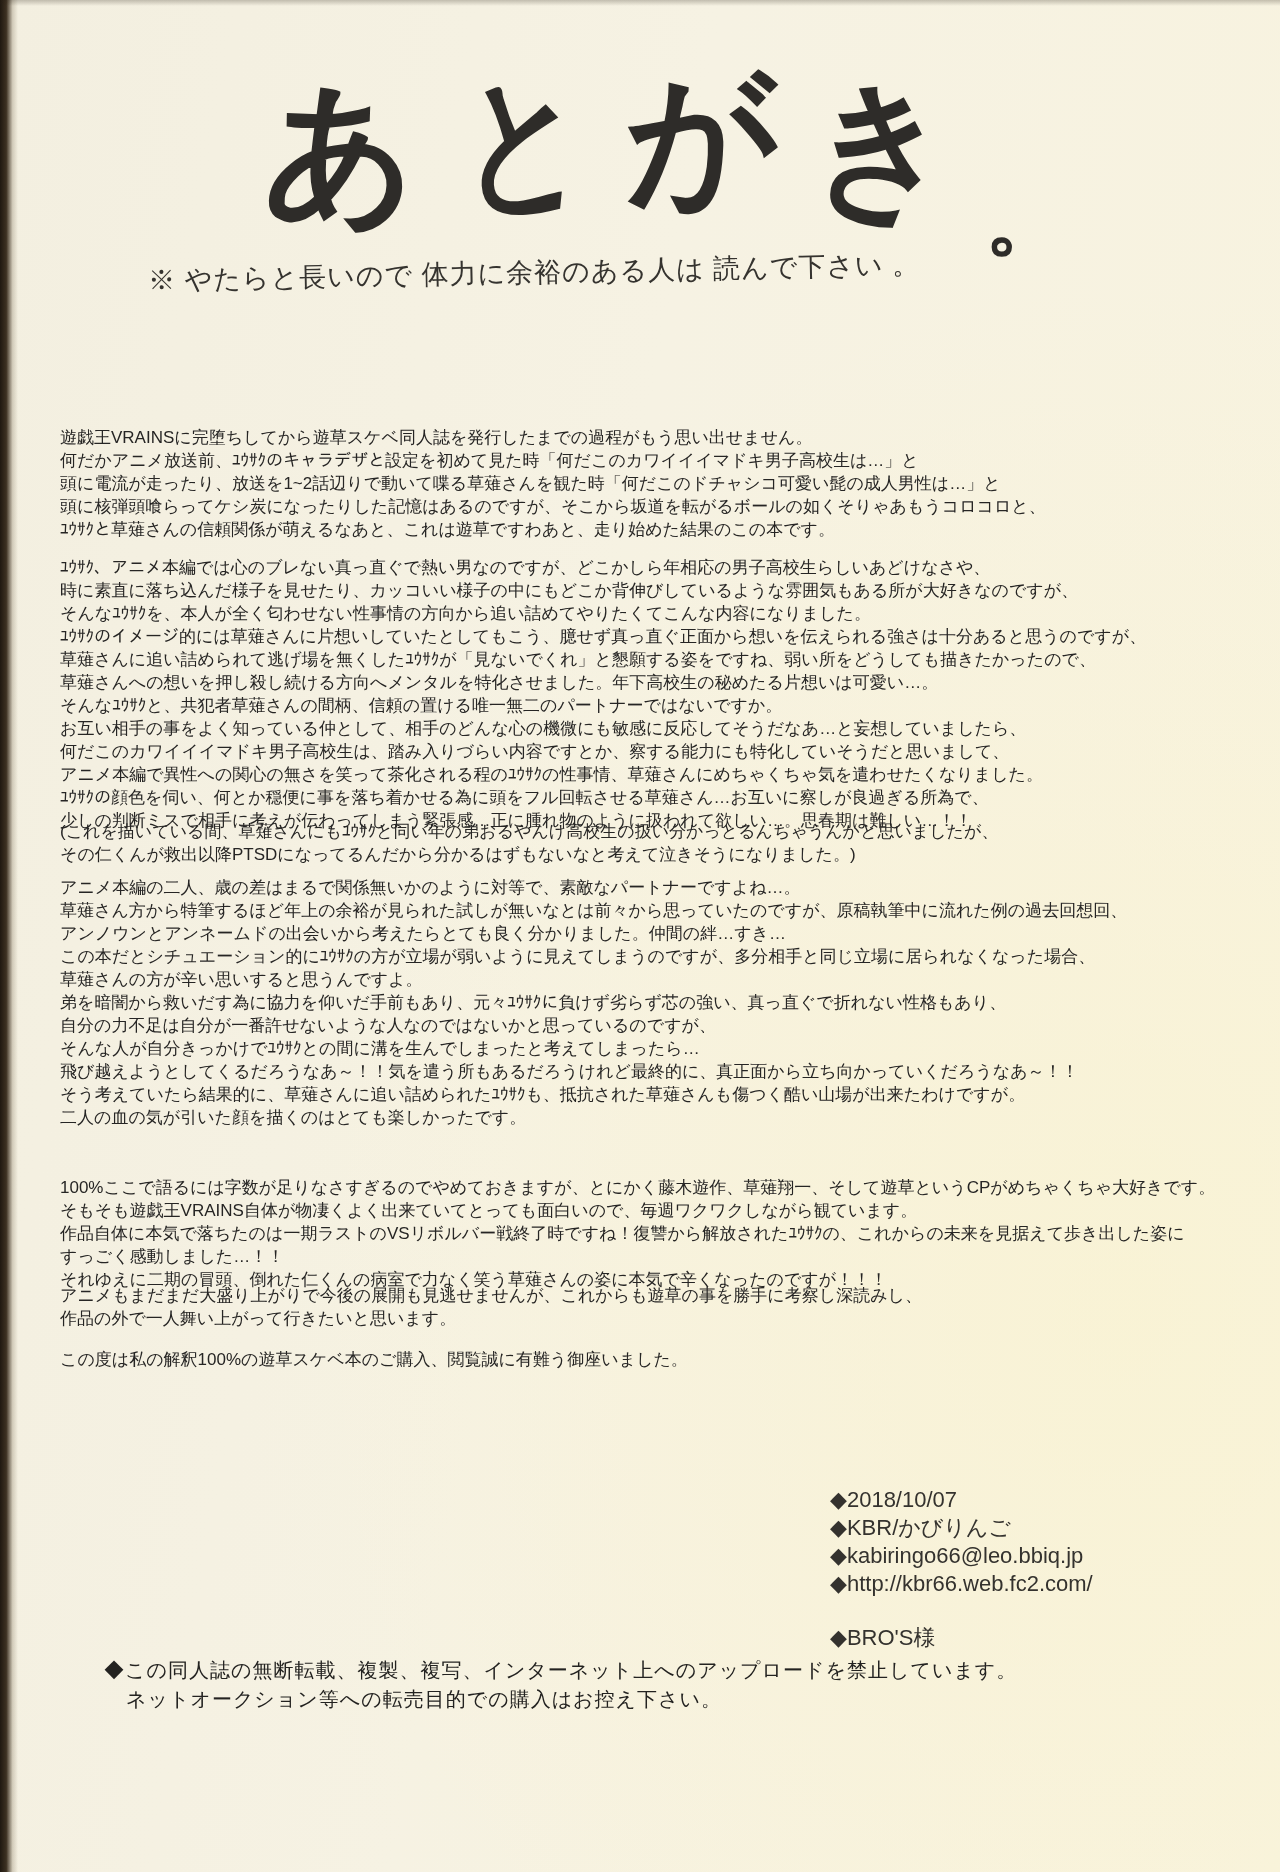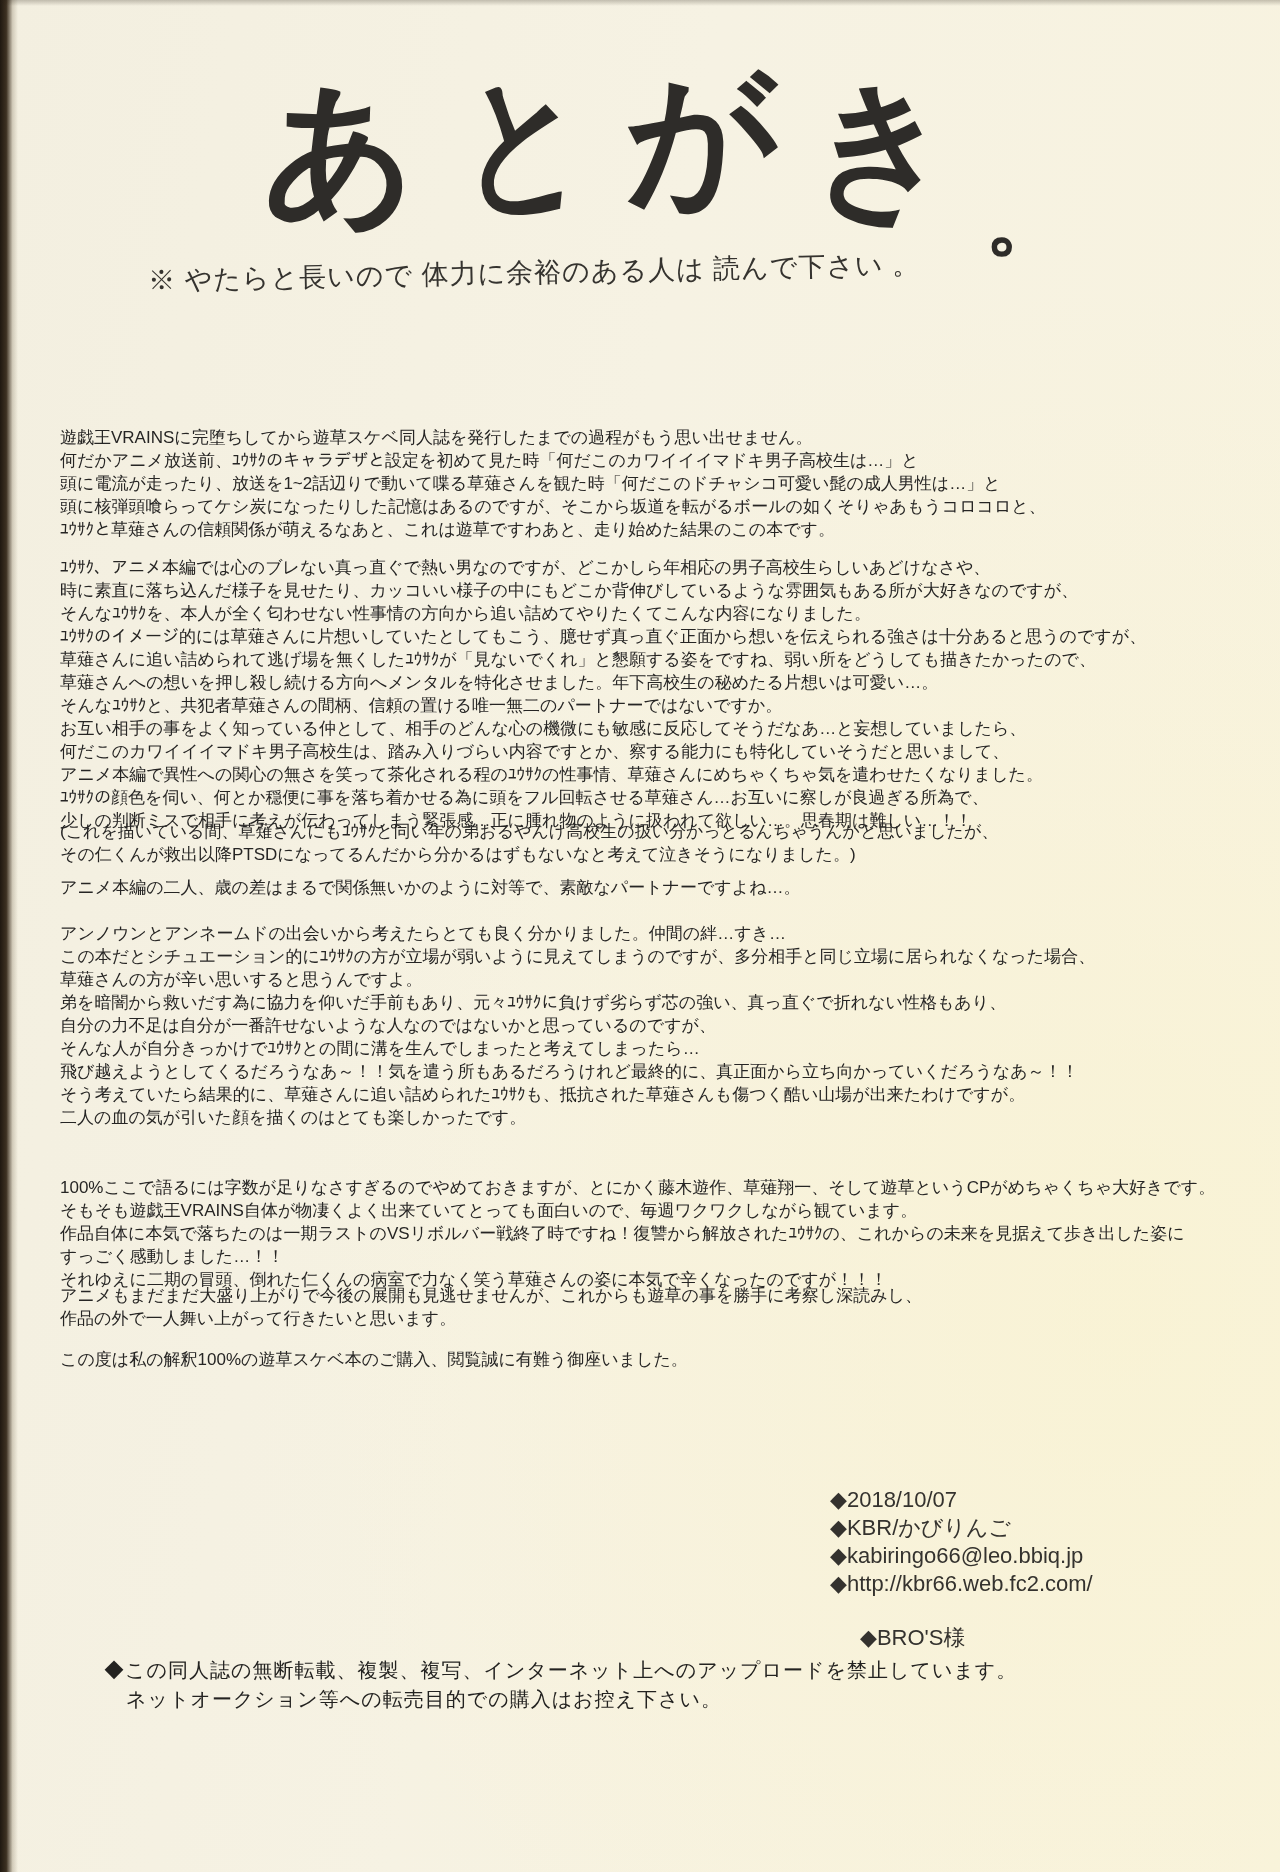--- a/index.html
+++ b/index.html
@@ -52,21 +52,21 @@
   }
   .bodytext .ln{white-space:nowrap;}
   .p1{top:426px;} .p2{top:556px;} .p3{top:694px;} .p4{top:820px;}
   .p5{top:876px;} .p6{top:1176px;} .p7{top:1284px;} .p8{top:1348px;}
   
   .credits{
     position:absolute;left:830px;top:1486px;
     font-size:22px;line-height:28px;color:#34322e;
     white-space:nowrap;
   }
-  .credits .publisher{margin-top:26px;margin-left:30px;}
+  .credits .publisher{margin-top:26px;}
   
   .notice{
     position:absolute;left:104px;top:1656px;
     font-size:20px;line-height:29px;font-weight:normal;color:#232220;
     letter-spacing:1px;white-space:nowrap;
   }
   .notice .ln2{padding-left:22px;}
 </style>
 </head>
 <body>
@@ -109,21 +109,21 @@
       <span class="ln">アニメ本編で異性への関心の無さを笑って茶化される程のﾕｳｻｸの性事情、草薙さんにめちゃくちゃ気を遣わせたくなりました。</span><br>
       <span class="ln">ﾕｳｻｸの顔色を伺い、何とか穏便に事を落ち着かせる為に頭をフル回転させる草薙さん…お互いに察しが良過ぎる所為で、</span><br>
       <span class="ln">少しの判断ミスで相手に考えが伝わってしまう緊張感…正に腫れ物のように扱われて欲しい…。思春期は難しい…！！</span>
     </p>
     <p class="p4">
       <span class="ln">(これを描いている間、草薙さんにもﾕｳｻｸと同い年の弟おるやんけ高校生の扱い分かっとるんちゃうんかと思いましたが、</span><br>
       <span class="ln">その仁くんが救出以降PTSDになってるんだから分かるはずもないなと考えて泣きそうになりました。)</span>
     </p>
     <p class="p5">
       <span class="ln">アニメ本編の二人、歳の差はまるで関係無いかのように対等で、素敵なパートナーですよね…。</span><br>
-      <br>
+      <span class="ln">草薙さん方から特筆するほど年上の余裕が見られた試しが無いなとは前々から思っていたのですが、原稿執筆中に流れた例の過去回想回、</span><br>
       <span class="ln">アンノウンとアンネームドの出会いから考えたらとても良く分かりました。仲間の絆…すき…</span><br>
       <span class="ln">この本だとシチュエーション的にﾕｳｻｸの方が立場が弱いように見えてしまうのですが、多分相手と同じ立場に居られなくなった場合、</span><br>
       <span class="ln">草薙さんの方が辛い思いすると思うんですよ。</span><br>
       <span class="ln">弟を暗闇から救いだす為に協力を仰いだ手前もあり、元々ﾕｳｻｸに負けず劣らず芯の強い、真っ直ぐで折れない性格もあり、</span><br>
       <span class="ln">自分の力不足は自分が一番許せないような人なのではないかと思っているのですが、</span><br>
       <span class="ln">そんな人が自分きっかけでﾕｳｻｸとの間に溝を生んでしまったと考えてしまったら…</span><br>
       <span class="ln">飛び越えようとしてくるだろうなあ～！！気を遣う所もあるだろうけれど最終的に、真正面から立ち向かっていくだろうなあ～！！</span><br>
       <span class="ln">そう考えていたら結果的に、草薙さんに追い詰められたﾕｳｻｸも、抵抗された草薙さんも傷つく酷い山場が出来たわけですが。</span><br>
       <span class="ln">二人の血の気が引いた顔を描くのはとても楽しかったです。</span>
     </p>

